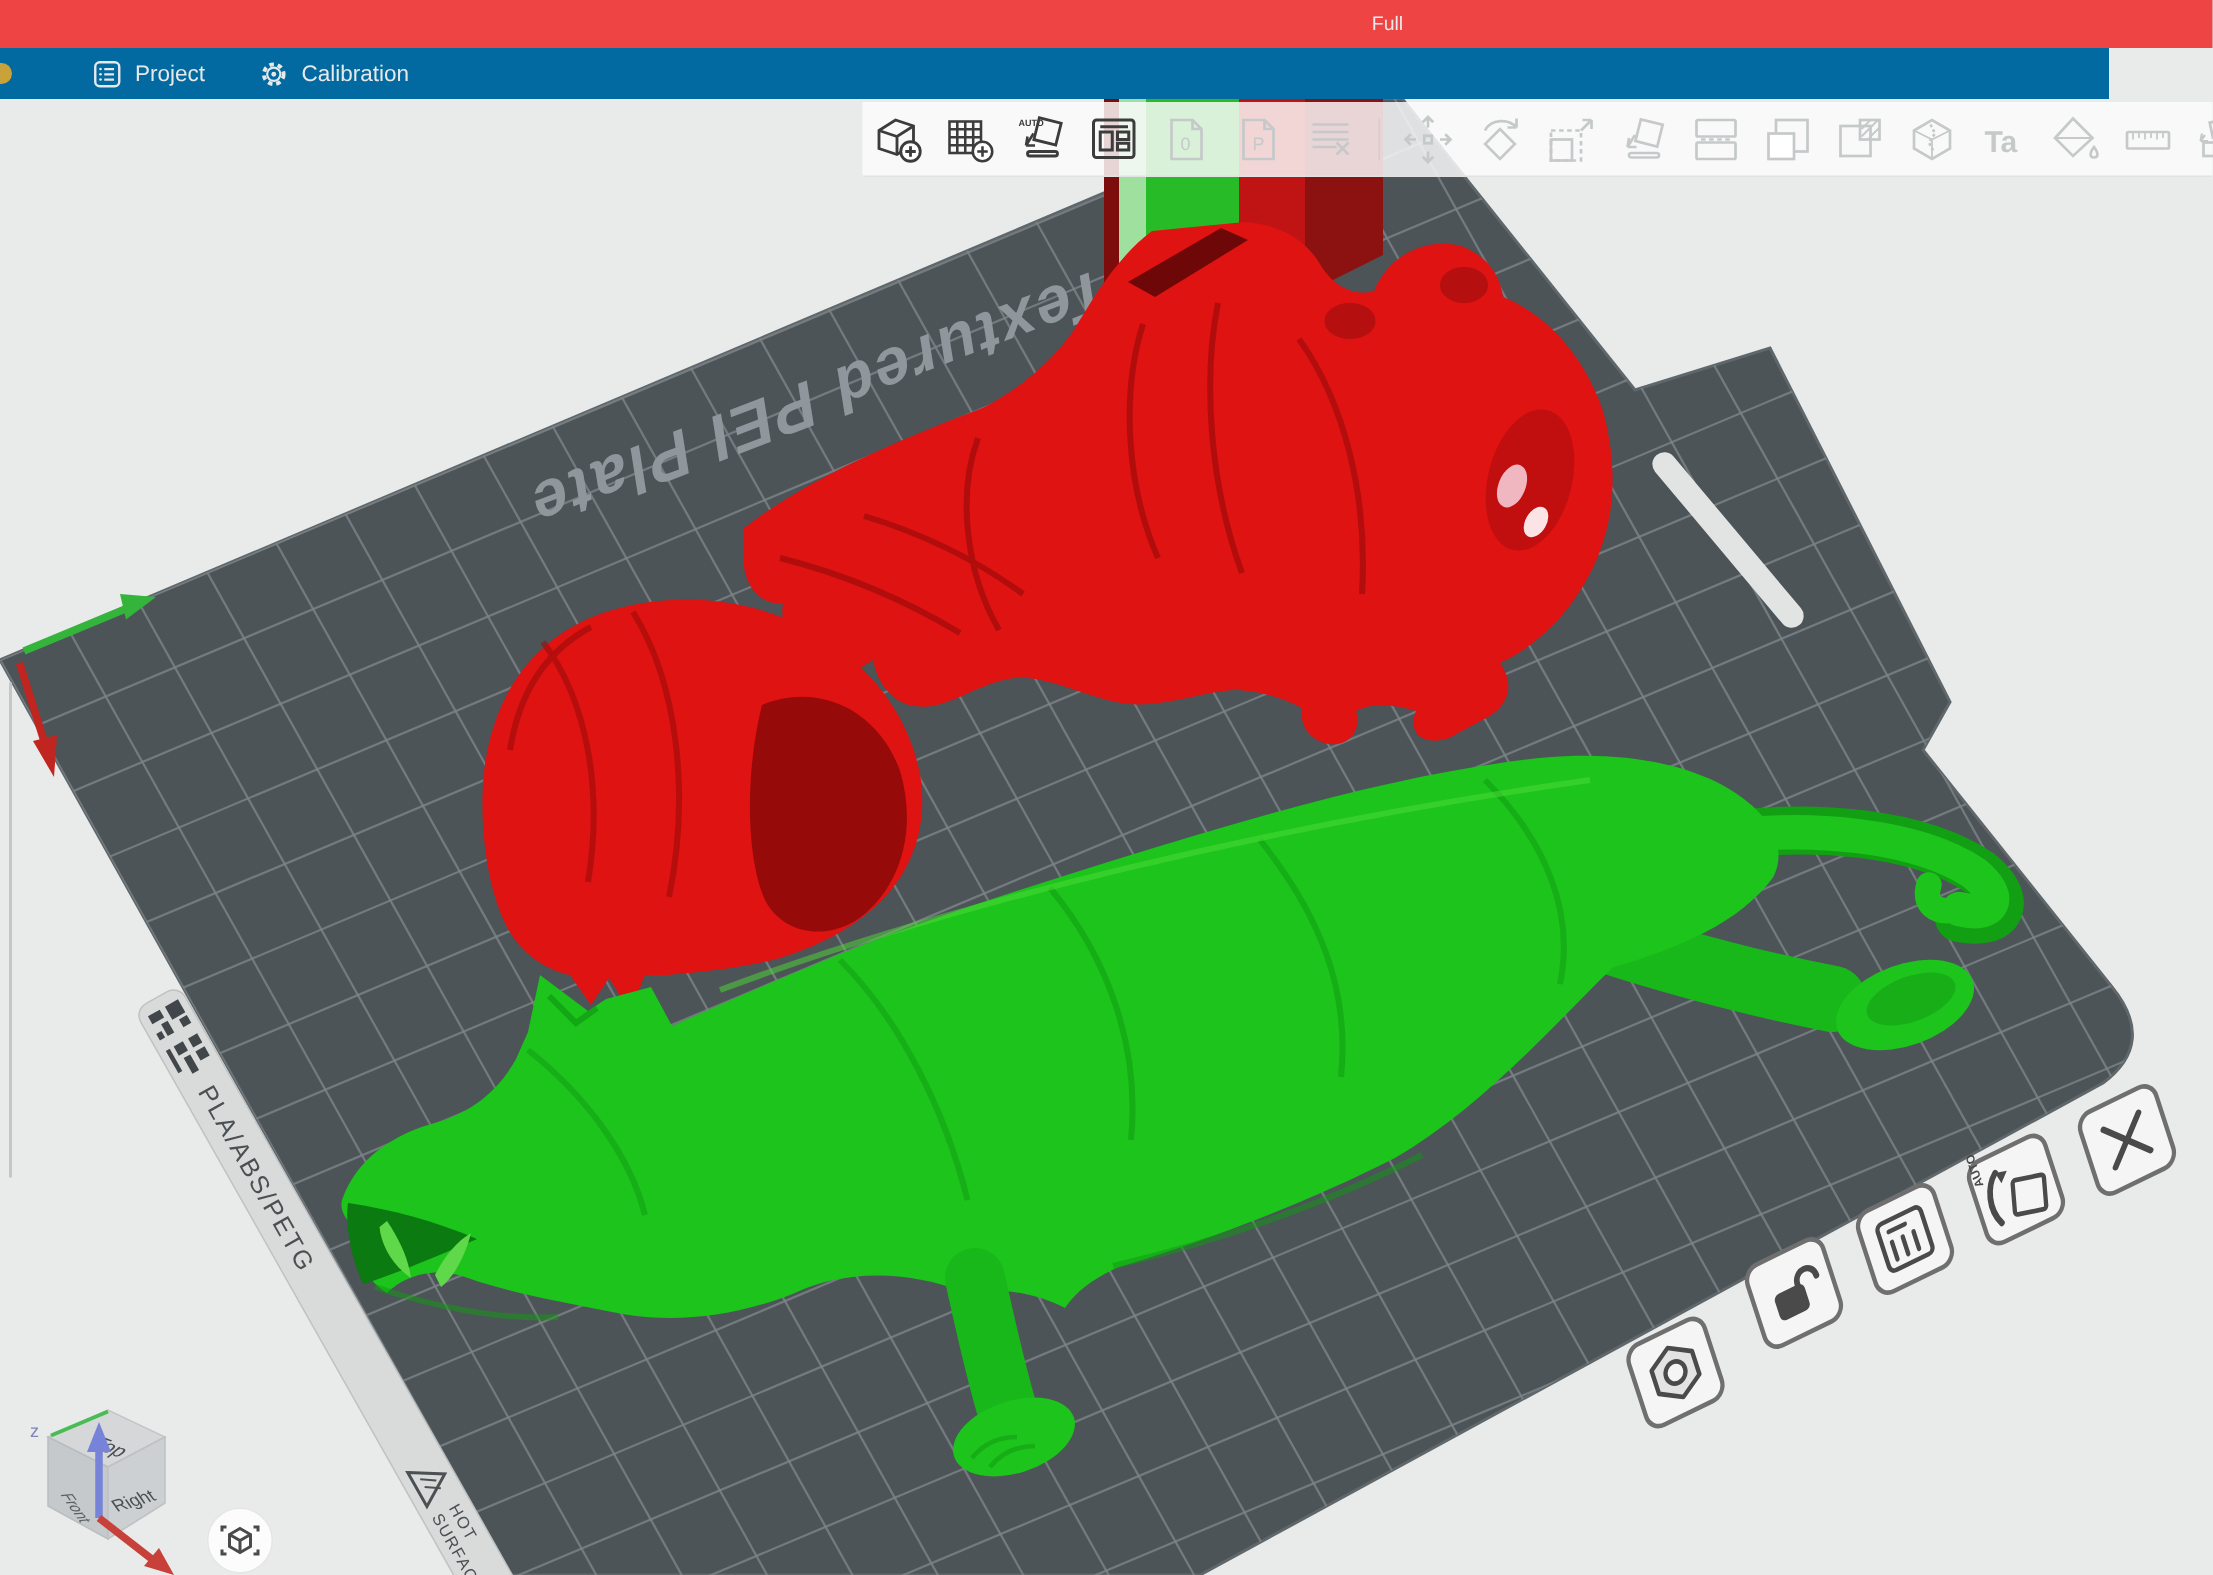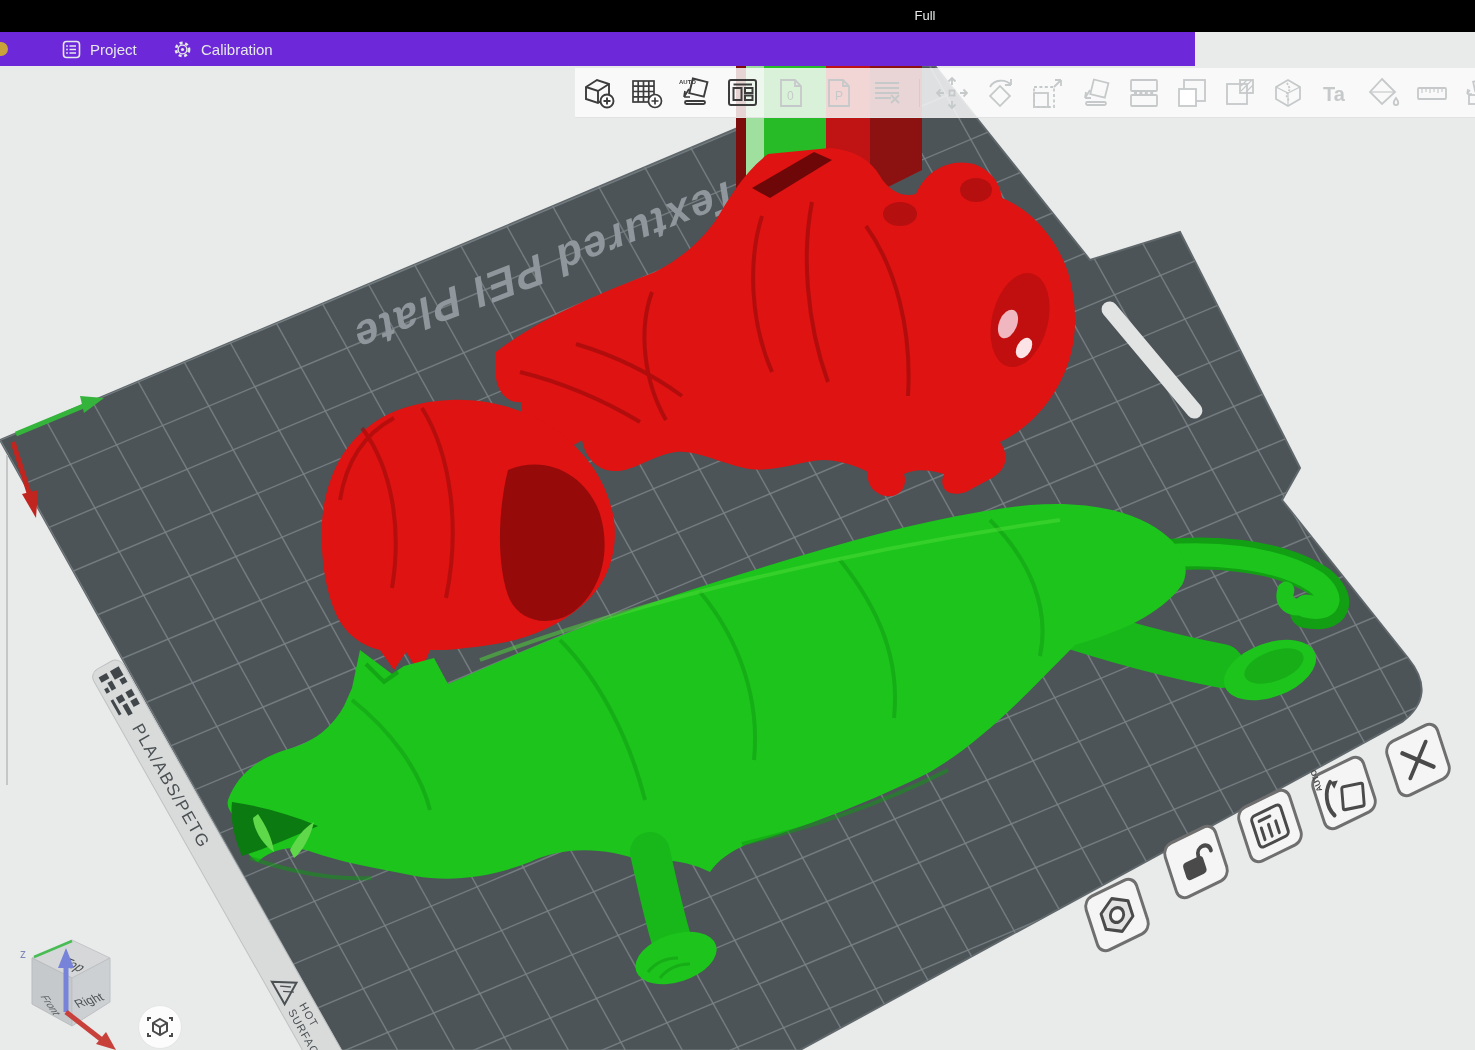--- a/index.html
+++ b/index.html
@@ -1,20 +1,20 @@
 <!DOCTYPE html>
 <html><head>
 <meta charset="utf-8">
 <style>
   html,body{margin:0;padding:0;width:1475px;height:1050px;overflow:hidden;
     font-family:"Liberation Sans", sans-serif; background:#e9eaea;}
-  .titlebar{position:absolute;left:0;top:0;width:1475px;height:32px;background:#000000;}
+  .titlebar{position:absolute;left:0;top:0;width:1475px;height:32px;background:#ef4444;}
   .titlebar .title{position:absolute;left:870px;top:0;width:110px;height:32px;line-height:32px;
     text-align:center;color:#e8eaea;font-size:13px;}
-  .menubar{position:absolute;left:0;top:32px;width:1195px;height:34px;background:#6d28d9;}
+  .menubar{position:absolute;left:0;top:32px;width:1406px;height:34px;background:#0369a1;}
   .menu-item{position:absolute;top:0;height:34px;display:flex;align-items:center;gap:9px;
     color:#e6e9e9;font-size:15px;cursor:default;}
   .menu-item svg{display:block;}
   #mi-project{left:62px;}
   #mi-calib{left:173px;}
   .menubar .logo-sliver{position:absolute;left:-6px;top:10px;width:14px;height:14px;border-radius:50%;
     background:#caa23a;}
   .viewport{position:absolute;left:0;top:66px;width:1475px;height:984px;background:#e9eaea;}
   .scene{position:absolute;left:0;top:0;}
   .toolbar{position:absolute;left:575px;top:2px;right:0;height:50px;

